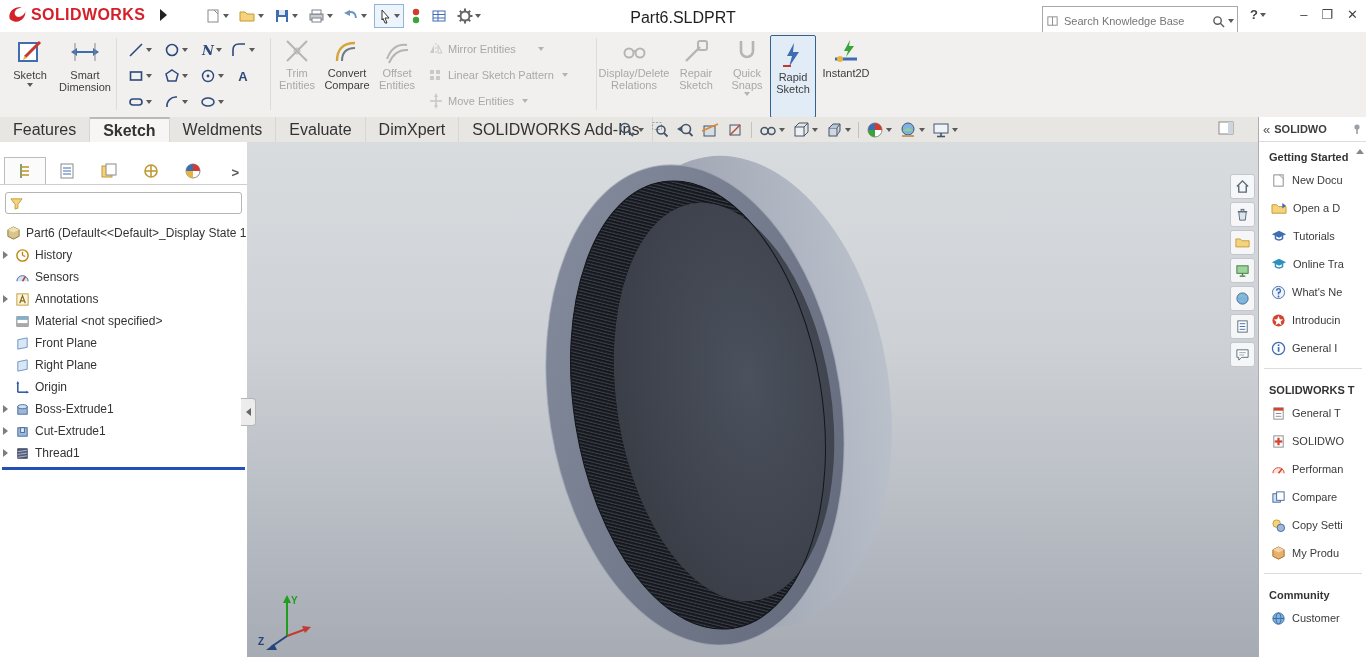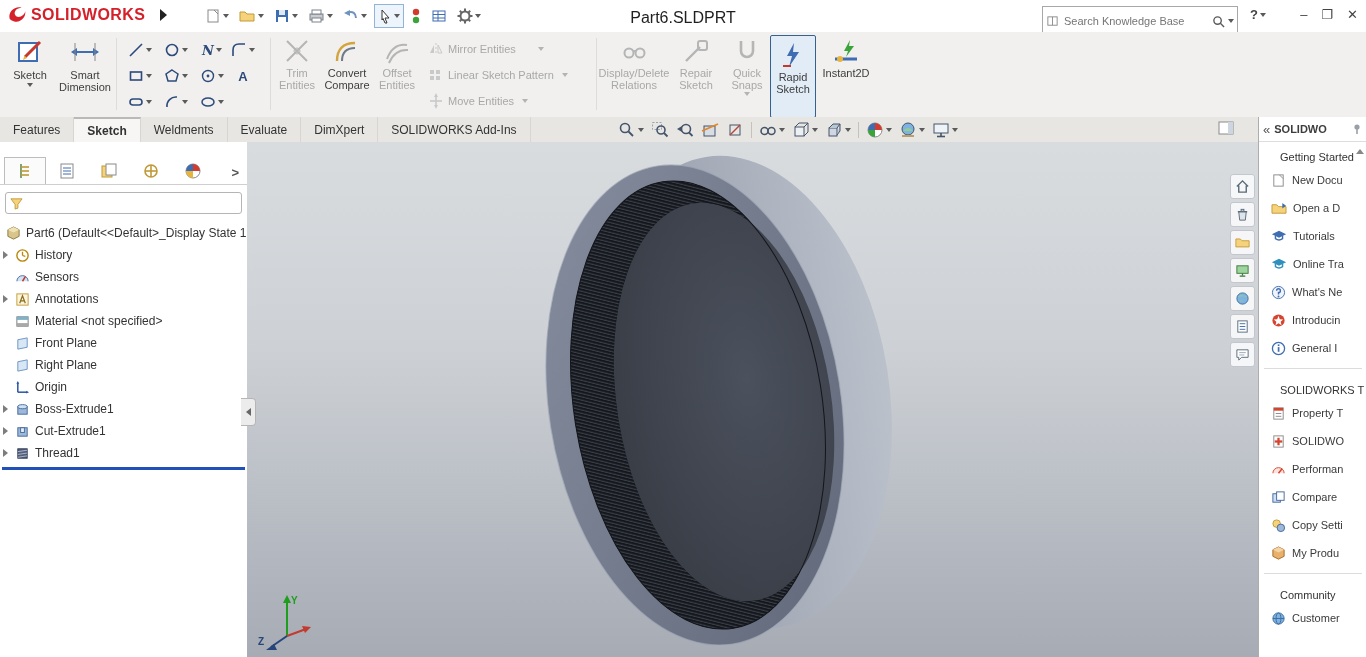--- a/index.html
+++ b/index.html
@@ -33,21 +33,21 @@
   .vsep{position:absolute;top:6px;width:1px;height:72px;background:#dddcda}
   .egrid{display:grid;grid-template-columns:36px 36px 36px 26px;grid-auto-rows:26px;align-items:center}
   .ecell{display:flex;align-items:center;justify-content:center;gap:2px}
   .glyph-i{font-family:"DejaVu Serif",serif;font-style:italic;font-size:13px;color:#2c4a7c;font-weight:bold}
   .glyph-a{font-size:13px;color:#2c4a7c;font-weight:bold}
   .mrow{display:flex;align-items:center;gap:4px;height:26px;color:#a8a8a8;font-size:11px;white-space:nowrap}
   .sel-btn{border:1px solid #33628f;background:#e2ecf6;border-radius:2px}
 
   
   #tabstrip{left:0;top:117px;width:1258px;height:25px;background:#e8e6e3;border-bottom:1px solid #c6c4c1;position:absolute;display:flex;align-items:stretch}
-  .tab{padding:0 13px;display:flex;align-items:center;font-size:12px;color:#333;border-right:1px solid #d8d6d3}
+  .tab{padding:0 13px;display:flex;align-items:center;font-size:16px;color:#333;border-right:1px solid #d8d6d3}
   .tab.active{background:#f7f6f4;font-weight:bold;border-top:2px solid #b9b9b9}
   .headsup{position:absolute;left:618px;top:2px;display:flex;align-items:center;gap:7px;height:21px}
   .hbtn{display:flex;align-items:center;gap:2px}
 
   
   #leftpanel{left:0;top:142px;width:247px;height:515px;background:#fff;border-right:1px solid #a9a9a9;position:absolute}
   .mgrtabs{margin-top:14px;height:28px;display:flex;align-items:flex-end;padding-left:4px;border-bottom:1px solid #cfcfcf;position:relative}
   .mtab{width:40px;height:26px;display:flex;align-items:center;justify-content:center;border:1px solid transparent;border-bottom:none}
   .mtab.active{background:#fbfbfb;border-color:#bdbdbd}
   .mchev{position:absolute;right:8px;bottom:4px;color:#555;font-size:13px;font-weight:bold}
@@ -68,21 +68,21 @@
   .strip{position:absolute;right:3px;top:32px;display:flex;flex-direction:column;gap:3px}
   .vicon{width:23px;height:23px;background:rgba(249,250,251,.9);border:1px solid #c3c7cd;border-radius:3px;display:flex;align-items:center;justify-content:center}
 
   
   #taskpane{left:1258px;top:117px;width:108px;height:540px;background:#fff;border-left:1px solid #adadad;position:absolute;overflow:hidden}
   .tp-header{height:24px;display:flex;align-items:center;gap:4px;padding:0 4px;border-bottom:1px solid #ddd}
   .tp-chev{color:#555;font-size:13px}
   .tp-title{font-weight:bold;font-size:11px;color:#3d3d3d;flex:1;overflow:hidden;white-space:nowrap}
   .tp-scroll{position:absolute;top:28px;right:1px;width:12px;height:12px;display:flex;align-items:center;justify-content:center}
   .tp-scroll i{width:0;height:0;border-bottom:5px solid #888;border-left:4px solid transparent;border-right:4px solid transparent;display:block}
-  .tp-sec{font-weight:normal;font-size:11px;color:#333;padding:9px 0 3px 21px;white-space:nowrap}
+  .tp-sec{font-weight:bold;font-size:11px;color:#333;padding:9px 0 3px 10px;white-space:nowrap}
   .tp-item{height:28px;display:flex;align-items:center;gap:6px;padding-left:12px;font-size:11px;color:#3a3a3a;white-space:nowrap}
   .tp-div{height:1px;background:#dcdcdc;margin:6px 5px}
 </style>
 </head>
 <body>
 
 <div id="titlebar">
   <div class="logo">
     <svg width="22" height="22" viewBox="0 0 24 24">
       <path d="M4 16 C2 8 10 2 17 4 C12 4 8 8 10 12 C12 16 20 14 21 8 C22 15 15 21 9 19 C6 18 5 17 4 16 Z" fill="#d5202a"></path>
@@ -810,21 +810,21 @@
 
   <div class="tp-div"></div>
   <div class="tp-sec">SOLIDWORKS T</div>
   <div class="tp-item">
     <svg width="15" height="15" viewBox="0 0 16 16">
         <rect x="3" y="2" width="10" height="12" fill="#fff" stroke="#8a8a8a"></rect>
         <rect x="3" y="2" width="10" height="3" fill="#d5442f"></rect>
         <line x1="5" y1="8" x2="11" y2="8" stroke="#8a8a8a"></line>
         <line x1="5" y1="11" x2="11" y2="11" stroke="#8a8a8a"></line>
       </svg>
-    <span>Property T</span>
+    <span>General T</span>
     </div>
   <div class="tp-item">
     <svg width="15" height="15" viewBox="0 0 16 16">
         <rect x="3" y="2" width="10" height="12" fill="#fff" stroke="#8a8a8a"></rect>
         <rect x="6.8" y="4" width="2.4" height="8" fill="#d5442f"></rect>
         <rect x="4" y="6.8" width="8" height="2.4" fill="#d5442f"></rect>
       </svg>
     <span>SOLIDWO</span>
     </div>
   <div class="tp-item">

